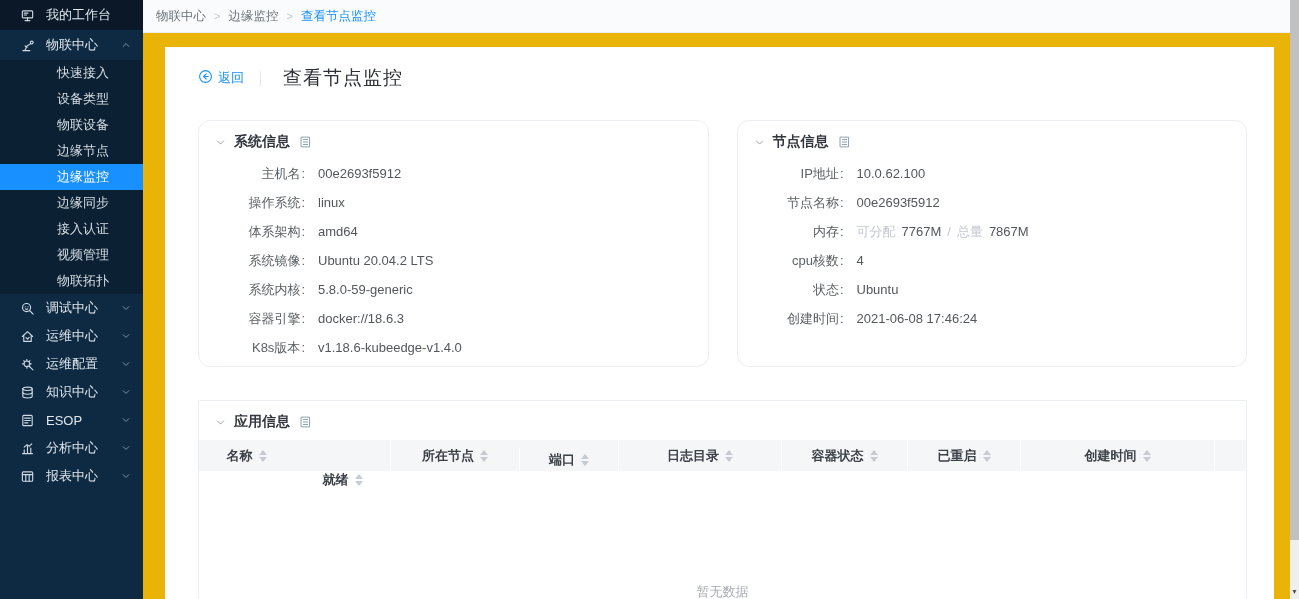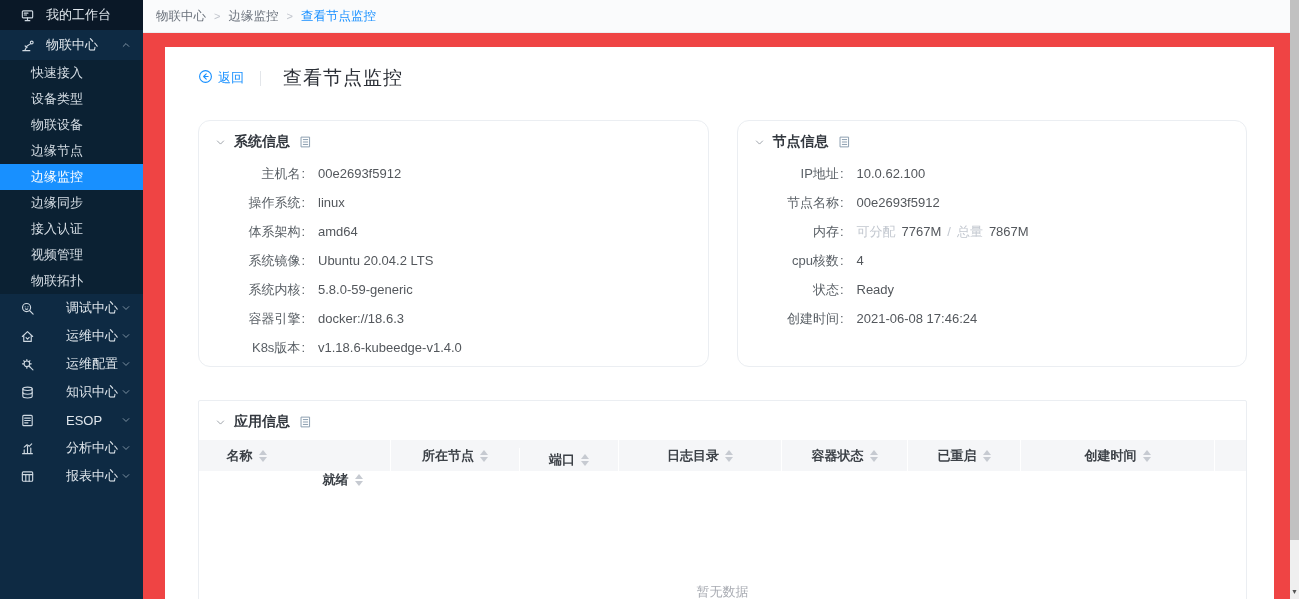--- a/index.html
+++ b/index.html
@@ -1,33 +1,33 @@
 <!DOCTYPE html>
 <html><head>
 <meta charset="utf-8">
 <style>
   * { margin:0; padding:0; box-sizing:border-box; }
   html,body { width:1299px; height:599px; overflow:hidden;
     font-family:"Liberation Sans","DejaVu Sans",sans-serif; }
-  #app { width:1299px; height:599px; display:flex; background:#ef4444; position:relative; }
+  #app { width:1299px; height:599px; display:flex; background:#eab308; position:relative; }
 
   
   .sidebar { width:143px; min-width:143px; background:#0e2a43; color:#dfe6ec;
     font-size:13px; display:flex; flex-direction:column; }
   .side-row { display:flex; align-items:center; position:relative; cursor:pointer; }
   .side-row .s-icon { width:16px; height:16px; margin:0 10px 0 20px; color:#cfd9e2;
     display:inline-flex; align-items:center; }
   .side-row .s-icon svg { width:15px; height:15px; }
   .workspace { height:30px; background:#0a1827; }
   .group-hd { height:30px; background:#0e2a43; }
-  .group-row { height:28px;gap:20px; }
+  .group-row { height:28px; }
   .side-chevron { position:absolute; right:12px; color:#9fb0bf; display:inline-flex; }
   .side-chevron svg { width:10px; height:10px; }
   .submenu { background:#0b2133; }
-  .sub-item { height:26px; display:flex; align-items:center; padding-left:31px;
+  .sub-item { height:26px; display:flex; align-items:center; padding-left:57px;
     cursor:pointer; color:#d5dde4; }
   .sub-item.active { background:#1890ff; color:#fff; }
 
   
   .main { flex:1; display:flex; flex-direction:column; position:relative; }
   .crumbbar { height:33px; background:#fafbfc; border-bottom:1px solid #eceef1;
     display:flex; align-items:center; padding-left:13px; font-size:12.5px; }
   .crumb { color:#69707a; cursor:pointer; }
   .crumb.last { color:#1890ff; }
   .crumb-sep { color:#c0c4cc; margin:0 8px; font-size:11px; }
@@ -346,21 +346,21 @@
                 <div class="f-row">
                   <span class="f-label">内存</span>
                   <span class="f-value"><span class="f-part f-muted">可分配</span><span class="f-part">7767M</span><span class="f-part f-muted">/</span><span class="f-part f-muted">总量</span><span class="f-part">7867M</span></span>
                 </div>
                 <div class="f-row">
                   <span class="f-label">cpu核数</span>
                   <span class="f-value">4</span>
                 </div>
                 <div class="f-row">
                   <span class="f-label">状态</span>
-                  <span class="f-value">Ready</span>
+                  <span class="f-value">Ubuntu</span>
                 </div>
                 <div class="f-row">
                   <span class="f-label">创建时间</span>
                   <span class="f-value">2021-06-08 17:46:24</span>
                 </div>
               </div>
           </div>
         </div>
 
         <div class="apps-panel">

